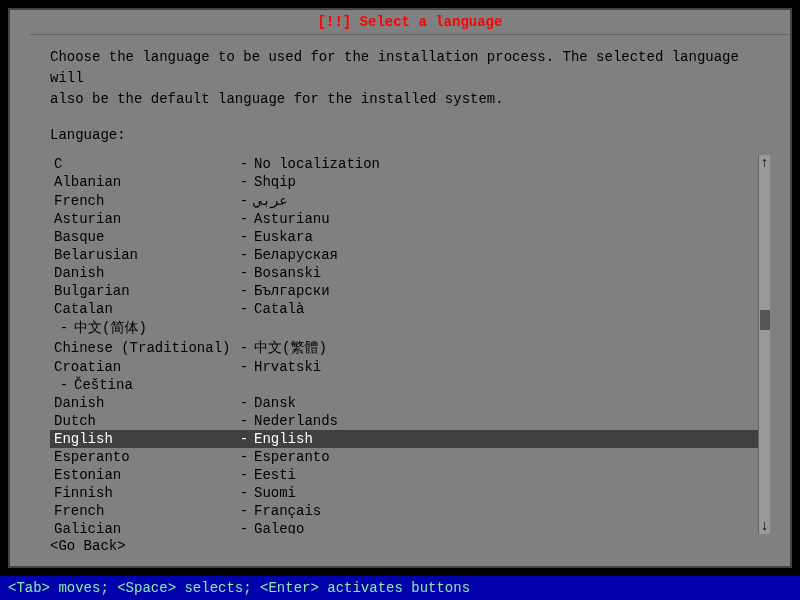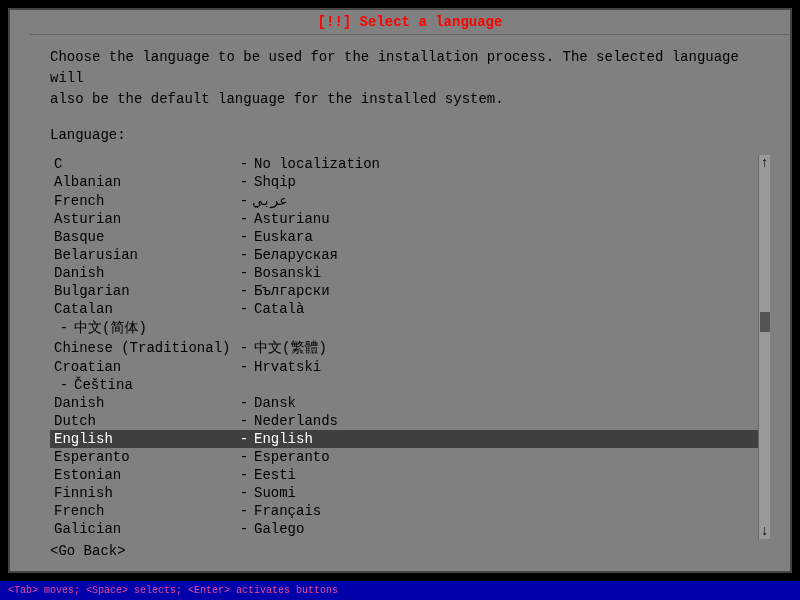--- a/index.html
+++ b/index.html
@@ -141,23 +141,23 @@
     }
 
     #go-back {
       margin-top: 4px;
       color: #000;
       cursor: pointer;
     }
 
     #status-bar {
       background: #0000aa;
-      color: #ec4899;
+      color: #86efac;
       padding: 4px 8px;
-      font-size: 10px;
+      font-size: 14px;
     }
   </style>
 </head>
 <body>
 
 <div id="main-window">
   <div id="title-bar">
     <span>[!!] Select a language</span>
   </div>
   <div id="content">

